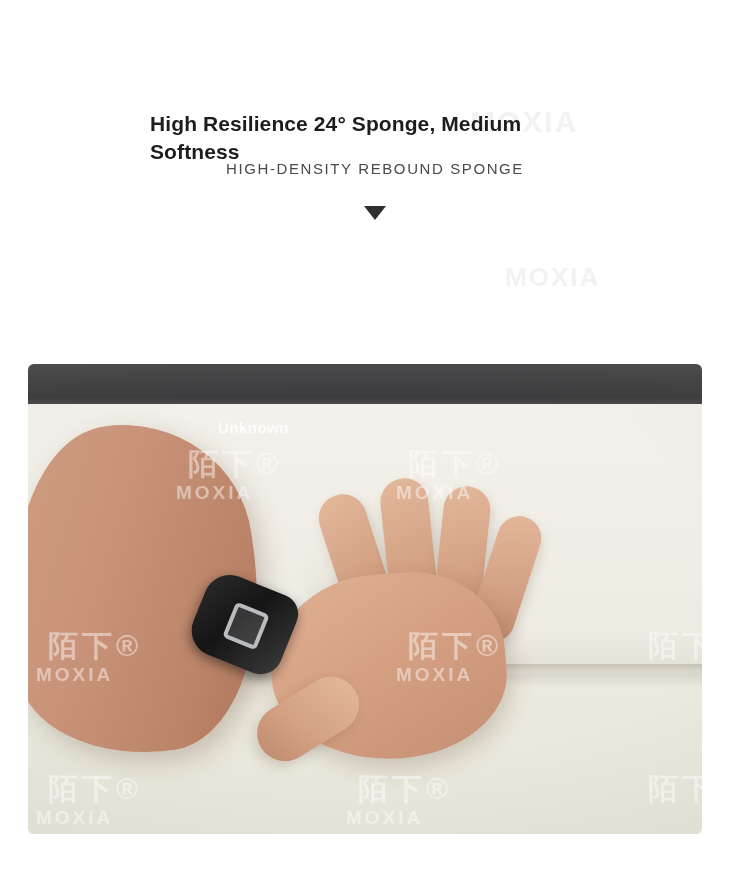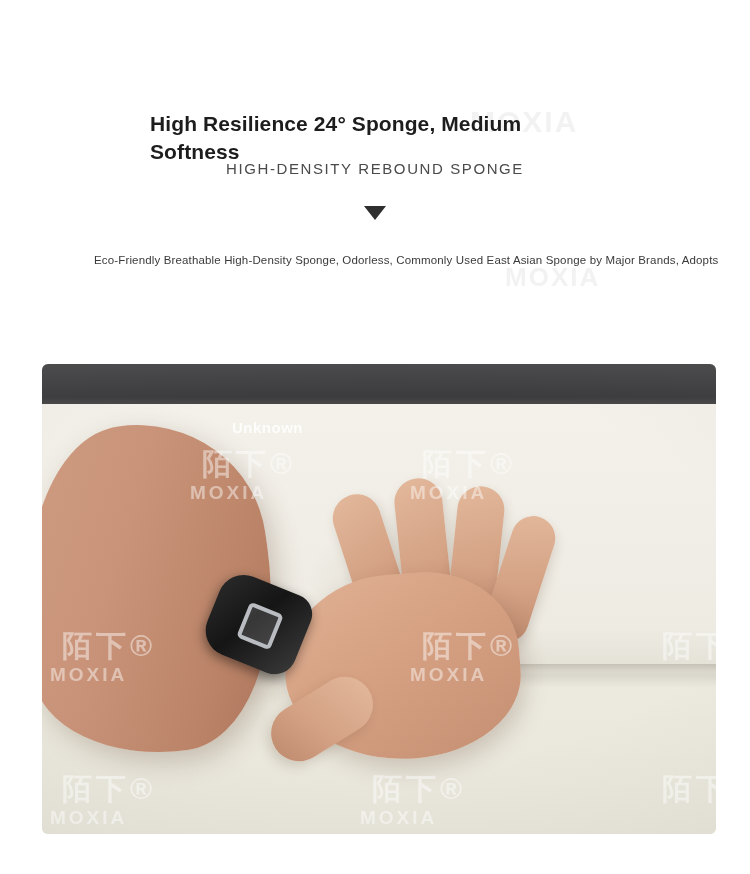--- a/index.html
+++ b/index.html
@@ -93,21 +93,21 @@
     letter-spacing: 2px;
     pointer-events: none;
     user-select: none;
   }
   .ghost-a { left: 470px; top: 105px; }
   .ghost-b { left: 505px; top: 262px; font-size: 26px; }
 
   
   .photo {
     position: absolute;
-    left: 42px;
+    left: 28px;
     top: 364px;
     width: 674px;
     height: 470px;
     border-radius: 6px;
     overflow: hidden;
     background: #e9e7e1;
   }
 
   
   .photo-bg-dark {
@@ -242,21 +242,20 @@
 
   <h1 class="headline">High Resilience 24° Sponge, Medium Softness</h1>
 
   <div class="subheadline">HIGH-DENSITY REBOUND SPONGE</div>
 
   <div class="arrow-wrap">
     <span class="arrow-down"></span>
   </div>
 
   <div class="description">
-    <span class="line1">Eco-Friendly Breathable High-Density Sponge, Odorless, Commonly Used East Asian Sponge by Major Brands, Adopts</span>
   </div>
 
   <div class="photo">
     <div class="photo-bg-dark"></div>
     <div class="photo-foam"></div>
     <div class="photo-foam-edge"></div>
 
     <div class="arm-shadow"></div>
     <div class="arm"></div>
 

